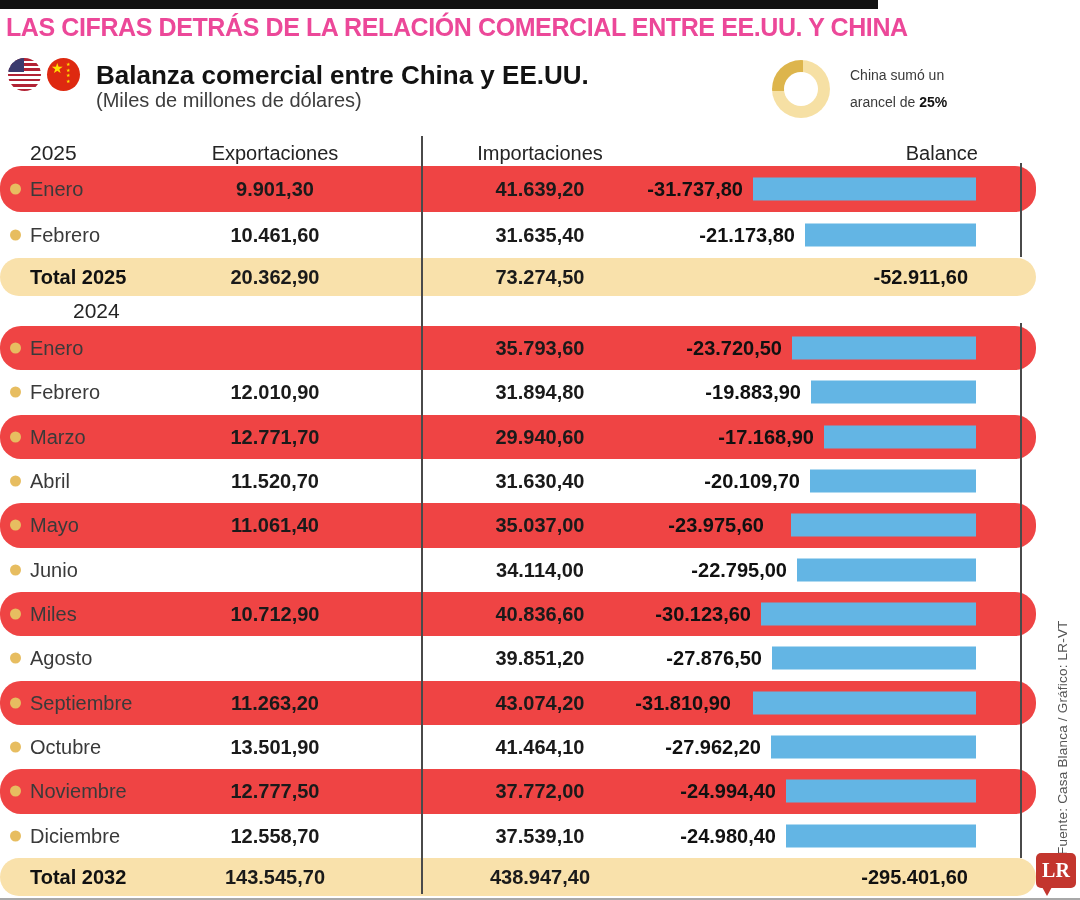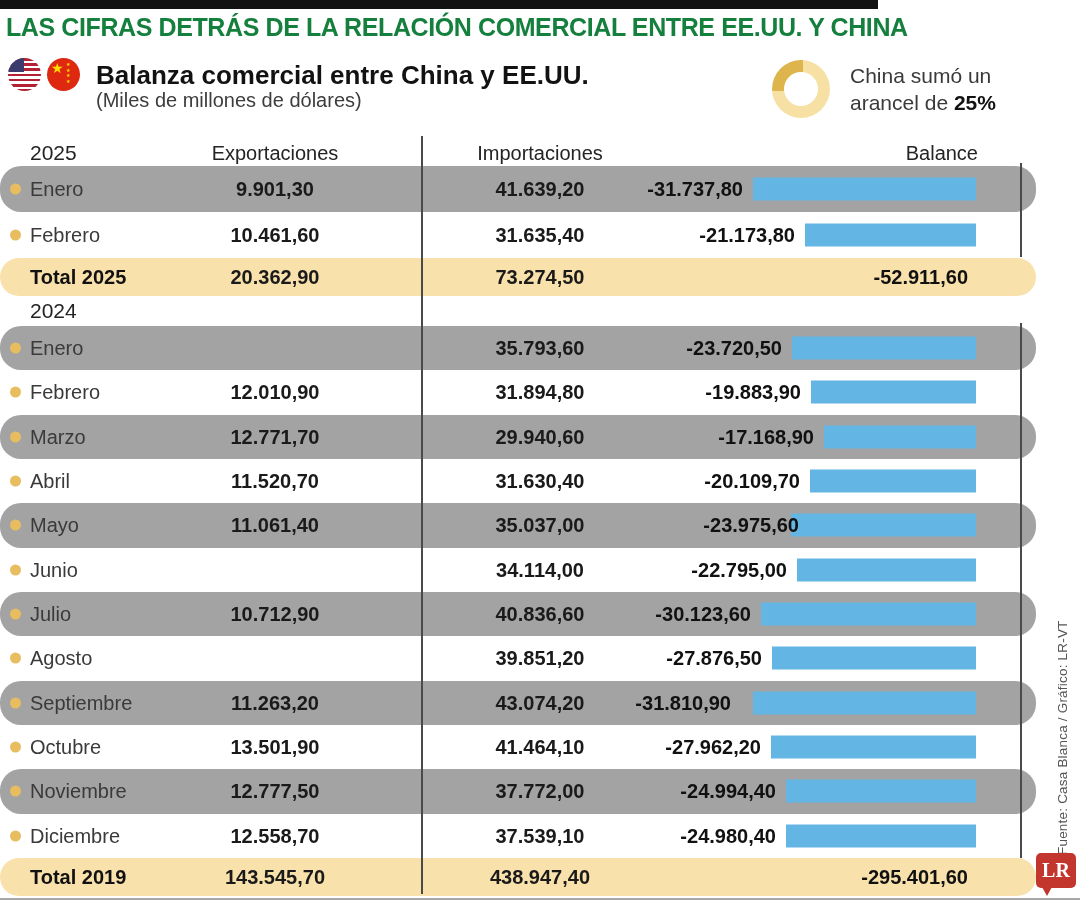--- a/index.html
+++ b/index.html
@@ -2,56 +2,56 @@
 <html><head>
 <meta charset="utf-8">
 <style>
   html,body{margin:0;padding:0;}
   body{
     width:1080px;height:900px;position:relative;overflow:hidden;
     background:#ffffff;font-family:"Liberation Sans",sans-serif;color:#1c1c1c;
   }
   
   .topbar{position:absolute;left:0;top:0;width:878px;height:9px;background:#121212;}
-  .title{position:absolute;left:6px;top:13px;font-size:25px;font-weight:700;letter-spacing:-0.4px;color:#15803d;white-space:nowrap;}
+  .title{position:absolute;left:6px;top:13px;font-size:25px;font-weight:700;letter-spacing:-0.4px;color:#ec4899;white-space:nowrap;}
   .flags{position:absolute;left:8px;top:58px;display:flex;gap:6px;}
   .flag{width:33px;height:33px;border-radius:50%;position:relative;overflow:hidden;}
   .flag-us{background:repeating-linear-gradient(#b22234 0 2.6px,#ffffff 2.6px 5.2px);}
   .flag-us::after{content:"";position:absolute;left:0;top:0;width:16px;height:14px;background:#3c3b6e;}
   .flag-cn{background:#de2910;}
   .flag-cn .star{position:absolute;color:#ffde00;font-size:14px;left:4px;top:3px;line-height:1;}
   .flag-cn .ministars{position:absolute;color:#ffde00;font-size:5px;left:19px;top:4px;line-height:1.1;width:10px;}
   .subtitle{position:absolute;left:96px;top:60px;font-size:26px;font-weight:700;color:#121212;}
   .subnote{position:absolute;left:96px;top:89px;font-size:20px;font-weight:400;color:#3d3d3d;}
   .donut{position:absolute;left:772px;top:60px;width:58px;height:58px;border-radius:50%;
     background:conic-gradient(from 265deg,#ddb54c 0 100deg,#f6e0a4 100deg 360deg);}
   .donut::after{content:"";position:absolute;left:12px;top:12px;width:34px;height:34px;border-radius:50%;background:#ffffff;}
-  .tariff{position:absolute;left:850px;top:62px;font-size:21px;line-height:27px;color:#3a3a3a;}
+  .tariff{position:absolute;left:850px;top:62px;font-size:14px;line-height:27px;color:#3a3a3a;}
   .tariff b{color:#121212;}
   
   .rowwrap{position:absolute;left:0;top:140px;width:1036px;display:flex;flex-direction:column;}
   .rows-group{display:contents;}
   .row{position:relative;width:100%;}
   .row.head{height:26px;}
   .row.m25{height:46px;}
   .row.m24{height:44.33px;}
   .row.total{height:38px;background:#f9e1ab;border-radius:21px;}
   .row.yearrow{height:30px;}
-  .row.shaded{background:#a3a3a3;border-radius:21px;}
+  .row.shaded{background:#ef4444;border-radius:21px;}
   .cell{position:absolute;top:50%;transform:translateY(-50%);font-size:20px;white-space:nowrap;}
   .dot{position:absolute;left:10px;top:50%;transform:translateY(-50%);width:11px;height:11px;border-radius:50%;background:#e7bd60;}
   .month{left:30px;color:#3a3a3a;}
   .exports{left:165px;width:220px;text-align:center;font-weight:700;color:#1a1a1a;}
   .imports{left:425px;width:230px;text-align:center;font-weight:700;color:#1a1a1a;}
   .balance{font-weight:700;color:#111111;}
   .balance-total{right:68px;font-weight:700;color:#111111;}
   .balance-head{right:58px;color:#242424;}
   .row.head .cell{font-weight:400;color:#242424;}
   .row.head .month{font-size:21px;}
-  .row.yearrow .month{font-size:21px;color:#242424;}
+  .row.yearrow .month{font-size:21px;color:#242424;margin-left:43px;}
   .row.total .month{font-weight:700;color:#111111;}
   .bar{position:absolute;right:60px;top:50%;transform:translateY(-50%);height:23px;background:#63b5e4;}
   
   .vdivider{position:absolute;left:421px;top:136px;width:1.5px;height:758px;background:#4a4a4a;}
   .axis1{position:absolute;left:1020px;top:163px;width:1.5px;height:94px;background:#4a4a4a;}
   .axis2{position:absolute;left:1020px;top:323px;width:1.5px;height:535px;background:#4a4a4a;}
   .bottomline{position:absolute;left:0;bottom:0;width:1080px;height:2px;background:#a8a8a8;}
   
   .source{position:absolute;right:10px;top:555px;height:300px;writing-mode:vertical-rl;transform:rotate(180deg);
     font-size:13.5px;color:#555555;letter-spacing:0.2px;display:flex;align-items:center;}
@@ -145,30 +145,30 @@
     <span class="cell exports">11.520,70</span>
     <span class="cell imports">31.630,40</span>
     <span class="bar" style="width: 166px; background: rgb(99, 181, 228);"></span>
     <span class="cell balance" style="right: 236px;">-20.109,70</span>
   </div><div class="row m24 shaded">
     <span class="dot" style="background: rgb(231, 189, 96);"></span>
     <span class="cell month">Mayo</span>
     <span class="cell exports">11.061,40</span>
     <span class="cell imports">35.037,00</span>
     <span class="bar" style="width: 185px; background: rgb(99, 181, 228);"></span>
-    <span class="cell balance" style="right: 237px;">-23.975,60</span>
+    <span class="cell balance" style="right: 272px;">-23.975,60</span>
   </div><div class="row m24">
     <span class="dot" style="background: rgb(231, 189, 96);"></span>
     <span class="cell month">Junio</span>
     <span class="cell imports">34.114,00</span>
     <span class="bar" style="width: 179px; background: rgb(99, 181, 228);"></span>
     <span class="cell balance" style="right: 249px;">-22.795,00</span>
   </div><div class="row m24 shaded">
     <span class="dot" style="background: rgb(231, 189, 96);"></span>
-    <span class="cell month">Julio</span>
+    <span class="cell month">Miles</span>
     <span class="cell exports">10.712,90</span>
     <span class="cell imports">40.836,60</span>
     <span class="bar" style="width: 215px; background: rgb(99, 181, 228);"></span>
     <span class="cell balance" style="right: 285px;">-30.123,60</span>
   </div><div class="row m24">
     <span class="dot" style="background: rgb(231, 189, 96);"></span>
     <span class="cell month">Agosto</span>
     <span class="cell imports">39.851,20</span>
     <span class="bar" style="width: 204px; background: rgb(99, 181, 228);"></span>
     <span class="cell balance" style="right: 274px;">-27.876,50</span>
@@ -196,21 +196,21 @@
   </div><div class="row m24">
     <span class="dot" style="background: rgb(231, 189, 96);"></span>
     <span class="cell month">Diciembre</span>
     <span class="cell exports">12.558,70</span>
     <span class="cell imports">37.539,10</span>
     <span class="bar" style="width: 190px; background: rgb(99, 181, 228);"></span>
     <span class="cell balance" style="right: 260px;">-24.980,40</span>
   </div></div>
 
   <div class="row total">
-    <span class="cell month">Total 2019</span>
+    <span class="cell month">Total 2032</span>
     <span class="cell exports">143.545,70</span>
     <span class="cell imports">438.947,40</span>
     <span class="cell balance-total">-295.401,60</span>
   </div>
 
 </div>
 
 <div class="vdivider"></div>
 <div class="axis1"></div>
 <div class="axis2"></div>

